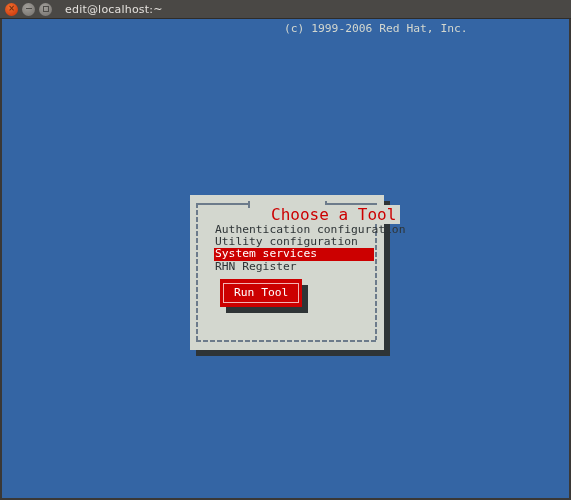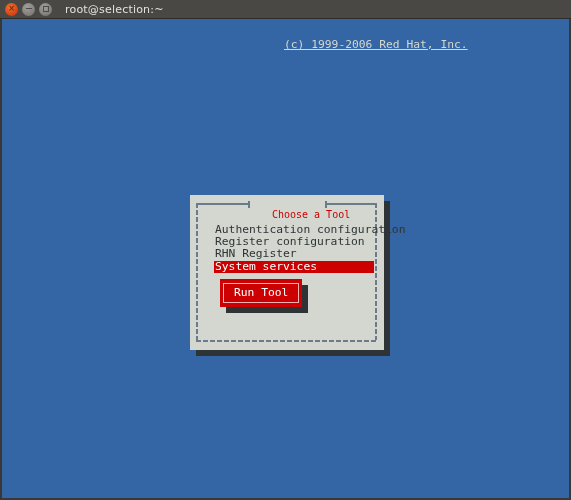--- a/index.html
+++ b/index.html
@@ -92,21 +92,21 @@
 
   .tui-row {
     position: absolute;
     color: #d3d7cf;
     font-size: 11.3px;
     line-height: 12px;
     white-space: pre;
     letter-spacing: 0px;
   }
   .tui-head-left  { left: 5px;  top: 4px; }
-  .tui-head-right { left: 282px; top: 20px; text-decoration: underline; }
+  .tui-head-right { left: 282px; top: 4px; }
 
   .tui-foot {
     position: absolute;
     left: 0; bottom: 4px;
     width: 100%;
     text-align: center;
     color: #d3d7cf;
     font-size: 11.3px;
     line-height: 12px;
     white-space: pre;
@@ -169,21 +169,21 @@
   .dlg-frame .tick-l { left: 52px; }
   .dlg-frame .tick-r { right: 50px; }
 
   .dlg-title {
     position: absolute;
     left: 0;
     right: 0;
     top: 2px;
     text-align: center;
     color: #cc0000;
-    font-size: 10px;
+    font-size: 16px;
     line-height: 12px;
     white-space: pre;
     font-family: "DejaVu Sans Mono", "Liberation Mono", monospace;
   }
   .dlg-title-inner {
     background: #d3d7cf;
     padding: 0 4px;
   }
 
   
@@ -252,21 +252,21 @@
       <div class="wbtn close">
         <span class="glyph">×</span>
       </div>
       <div class="wbtn min">
         <span class="glyph"></span>
       </div>
       <div class="wbtn max">
         <span class="glyph"></span>
       </div>
     </div>
-    <div class="wtitle">root@selection:~</div>
+    <div class="wtitle">edit@localhost:~</div>
   </div>
 
   <div class="terminal">
 
     <div class="tui-row tui-head-right">(c) 1999-2006 Red Hat, Inc.</div>
 
     <div class="dialog-shadow"></div>
 
     <div class="dialog">
 
@@ -279,23 +279,23 @@
         <div class="tick tick-l"></div>
         <div class="tick tick-r"></div>
       </div>
 
       <div class="dlg-title">
         <span class="dlg-title-inner">Choose a Tool</span>
       </div>
 
       <div class="listbox">
         <div class="list-item">Authentication configuration</div>
-        <div class="list-item">Register configuration</div>
+        <div class="list-item">Utility configuration</div>
+        <div class="list-item selected">System services</div>
         <div class="list-item">RHN Register</div>
-        <div class="list-item selected">System services</div>
       </div>
 
       <div class="buttons">
         <div class="btn-wrap">
           <div class="btn-shadow"></div>
           <div class="btn btn-run">
             <div class="btn-inner">Run Tool</div>
           </div>
         </div>
       </div>

